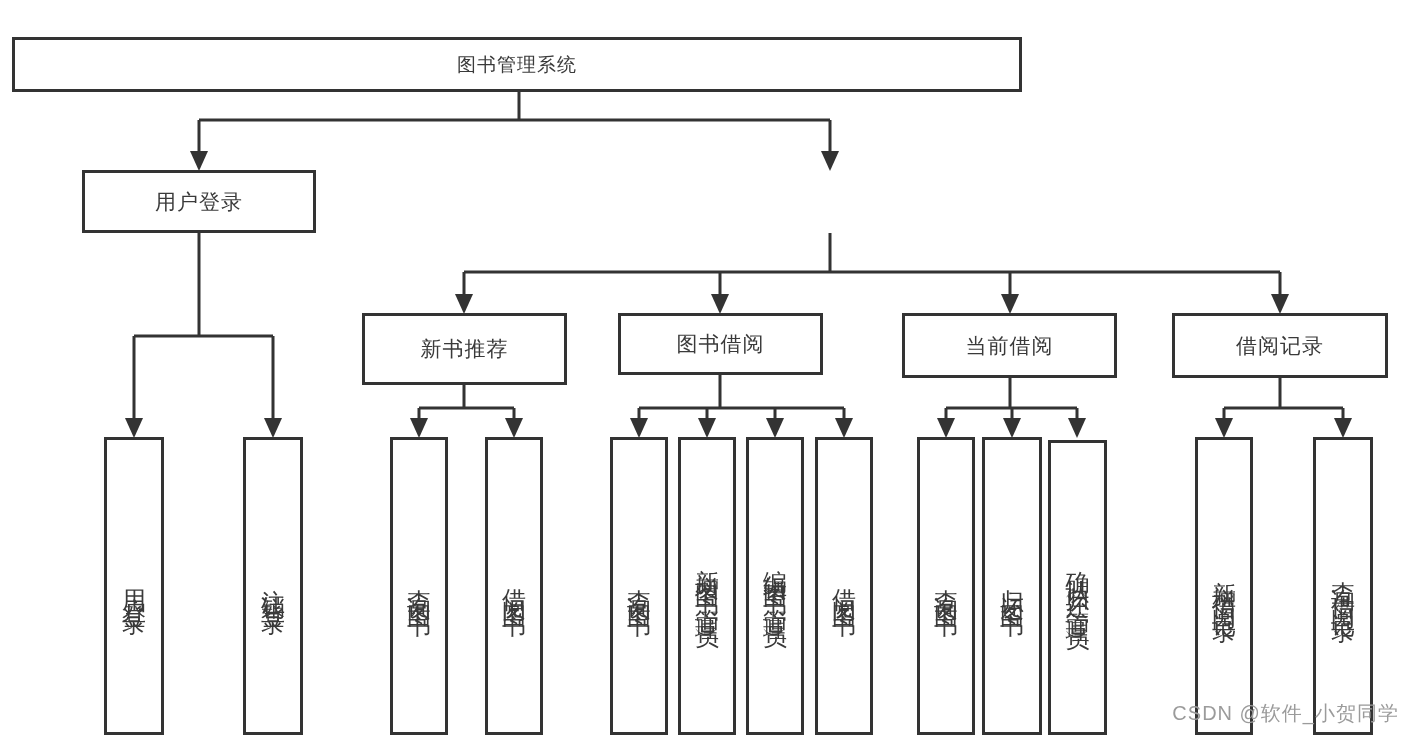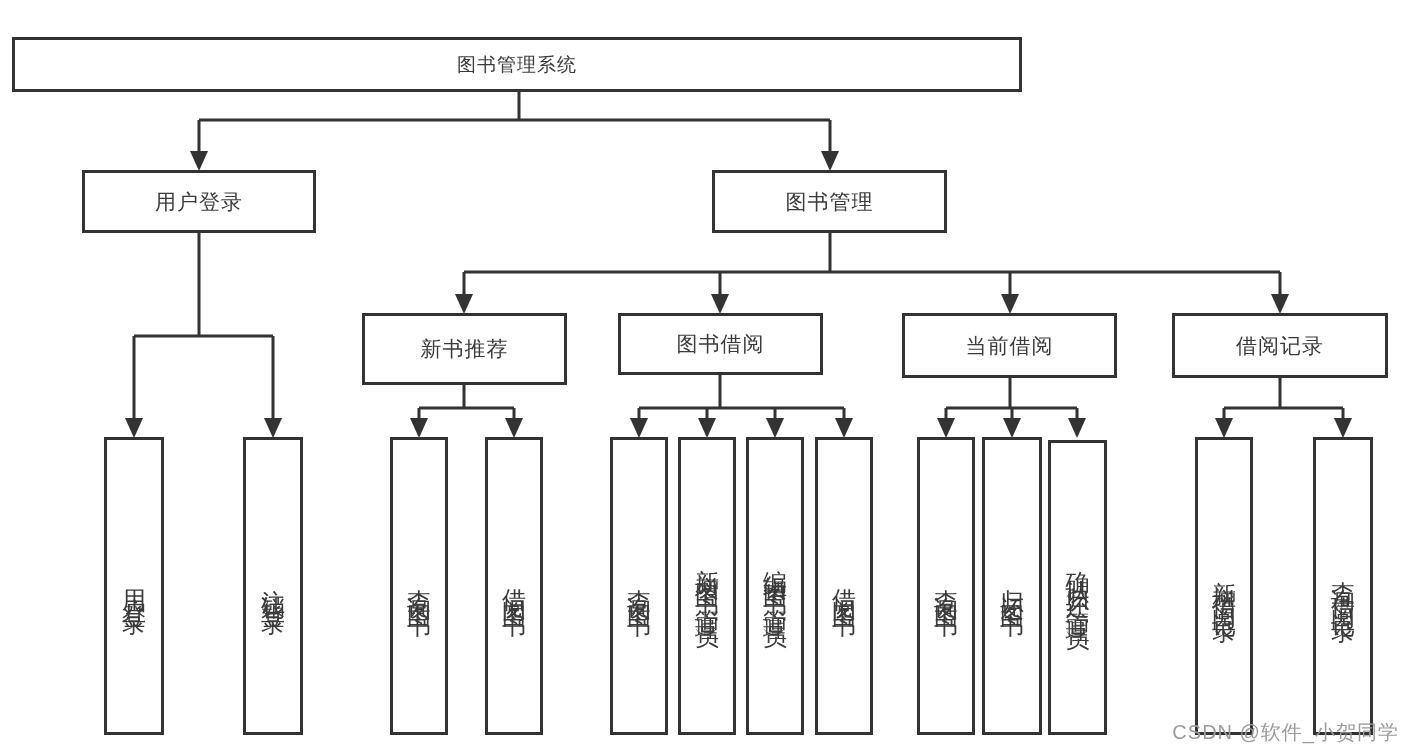--- a/index.html
+++ b/index.html
@@ -44,21 +44,21 @@
   .vbox {
     writing-mode: vertical-rl;
     text-orientation: mixed;
     font-size: 24px;
     letter-spacing: 8px;
     line-height: 1.0;
   }
   .watermark {
     position: absolute;
     right: 6px;
-    bottom: 1px;
+    bottom: 20px;
     font-size: 20px;
     color: #9b9b9b;
     letter-spacing: 1px;
     z-index: 3;
     white-space: nowrap;
   }
 </style>
 </head>
 <body>
 
@@ -100,21 +100,20 @@
       <polygon points="1003,418 1021,418 1012,438"></polygon>
       <polygon points="1068,418 1086,418 1077,438"></polygon>
       <polygon points="1215,418 1233,418 1224,438"></polygon>
       <polygon points="1334,418 1352,418 1343,438"></polygon>
     </g>
   </svg>
 
   <div class="node hbox root" style="left:12px; top:13px; width:1010px; height:55px;margin-top:24px;">图书管理系统</div>
 
   <div class="node hbox" style="left:82px; top:170px; width:234px; height:63px;">用户登录</div>
-  <div class="node hbox" style="left:712px; top:170px; width:235px; height:63px;">图书管理</div>
 
   <div class="node hbox" style="left:362px; top:313px; width:205px; height:72px;">新书推荐</div>
   <div class="node hbox" style="left:902px; top:313px; width:215px; height:65px;">当前借阅</div>
   <div class="node hbox" style="left:618px; top:313px; width:205px; height:62px;">图书借阅</div>
   <div class="node hbox" style="left:1172px; top:313px; width:216px; height:65px;">借阅记录</div>
 
   <div class="node vbox" style="left:104px; top:437px; width:60px; height:298px;">用户登录</div>
   <div class="node vbox" style="left:243px; top:437px; width:60px; height:298px;">注销登录</div>
 
   <div class="node vbox" style="left:390px; top:437px; width:58px; height:298px;">查询图书</div>

